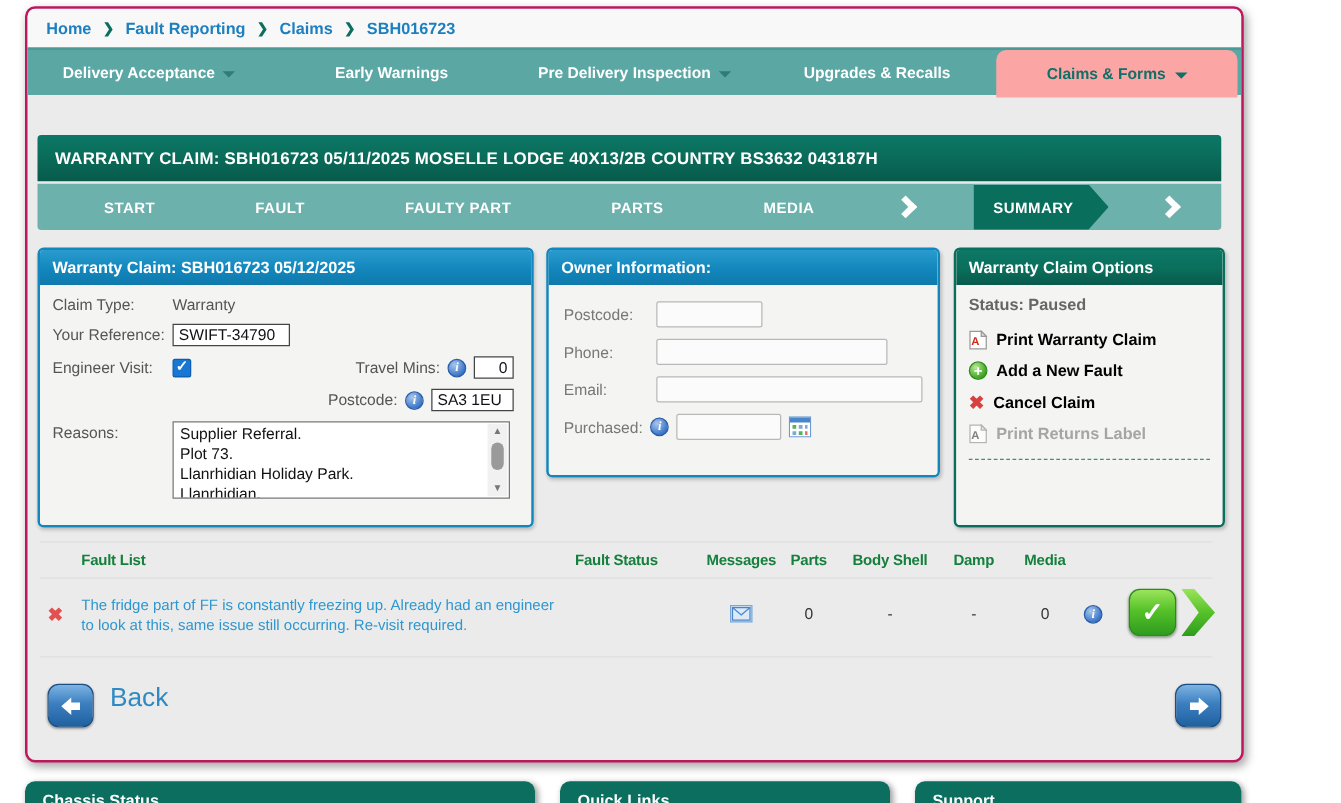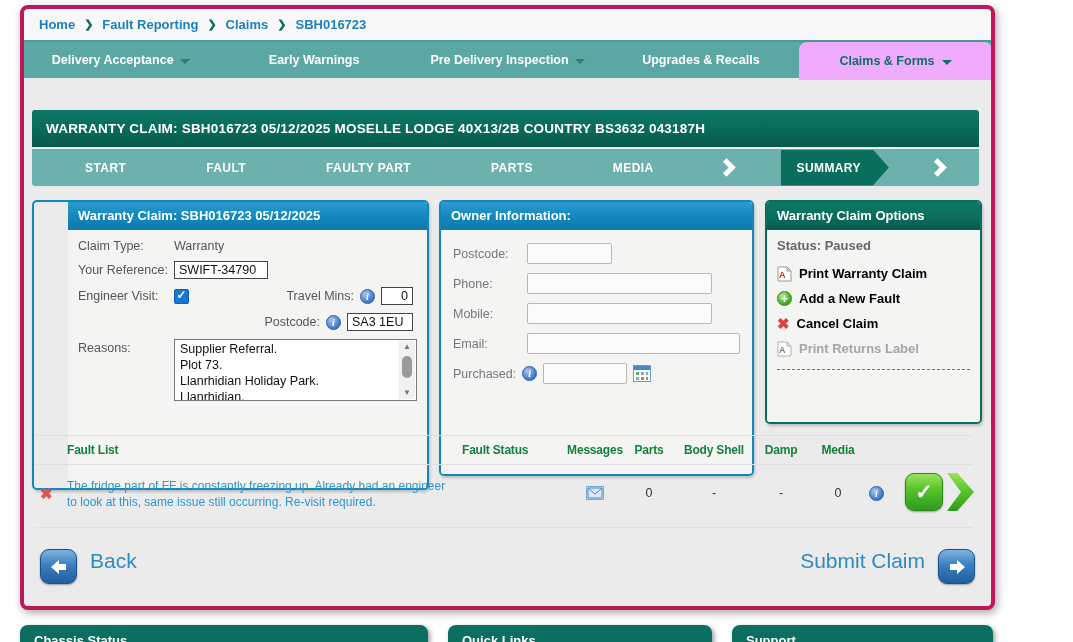--- a/index.html
+++ b/index.html
@@ -1,39 +1,39 @@
 <!DOCTYPE html>
 <html><head>
 <meta charset="utf-8">
 <style>
   * { margin:0; padding:0; box-sizing:border-box; }
   html,body { width:1073px; height:642px; overflow:hidden; background:#fff;
               font-family:"Liberation Sans", sans-serif; }
 
   
   .container { position:absolute; left:20px; top:5px; width:975px; height:605px;
-               background:#ebebeb; border:4px solid #be185d; border-radius:8px;
+               background:#ebebeb; border:2px solid #be185d; border-radius:8px;
                box-shadow:2px 3px 8px rgba(0,0,0,.35); overflow:hidden; }
 
   
   .breadcrumb { height:31px; background:#f8f8f8; border-radius:6px 6px 0 0;
                 display:flex; align-items:center; padding-left:15px; gap:9px;
                 font-size:13px; font-weight:bold; }
   .crumb { color:#1b7fc0; cursor:pointer; }
   .crumb-sep { color:#0b6e5f; font-size:11px; font-weight:bold; }
 
   
   .tabbar { position:relative; height:38px; background:#5aa7a3;
             border-top:2px solid #4c9a95; display:flex; }
   .tab { flex:1; display:flex; align-items:center; justify-content:center; gap:6px;
          color:#fff; font-size:12.5px; font-weight:bold; cursor:pointer; }
   .tab .caret { width:0; height:0; border-left:5px solid transparent;
                 border-right:5px solid transparent; border-top:5px solid #2e7d77; margin-top:2px; }
   .tab-active { position:absolute; left:775px; top:0; width:193px; height:38px;
-                background:#f0abfc; border-radius:8px 8px 0 0; display:flex; align-items:center;
+                background:#fca5a5; border-radius:8px 8px 0 0; display:flex; align-items:center;
                 justify-content:center; gap:7px; color:#0e7066; font-size:12.5px;
                 font-weight:bold; cursor:pointer; }
   .tab-active .caret { width:0; height:0; border-left:5px solid transparent;
                 border-right:5px solid transparent; border-top:5px solid #0e7066; margin-top:2px; }
 
   
   .banner { position:absolute; left:8px; top:101px; width:947px; height:37px;
             background:linear-gradient(180deg,#0d7766 0%,#0a6e5c 40%,#085a4c 100%);
             border-radius:3px 3px 0 0; color:#fff; font-size:13.5px; font-weight:bold;
             line-height:37px; padding-left:14px; letter-spacing:.2px; }
@@ -52,22 +52,22 @@
   .panel { position:absolute; top:191px; border-radius:5px; overflow:hidden;
            box-shadow:1px 2px 3px rgba(0,0,0,.2); }
   .panel-blue { border:2px solid #1287bd; }
   .panel-green { border:2px solid #0a6e5c; }
   .panel-h { height:28px; line-height:28px; padding-left:10px; color:#fff;
              font-size:13px; font-weight:bold; }
   .panel-blue .panel-h { background:linear-gradient(180deg,#2a9bce 0%,#1287bd 55%,#0f79ab 100%); }
   .panel-green .panel-h { background:linear-gradient(180deg,#0d7766 0%,#0a6e5c 55%,#085a4c 100%); }
   .panel-b { background:#f4f4f2; height:calc(100% - 28px); }
 
-  .p-claim { left:8px; width:397px; height:290px;padding-left:34px; }
-  .p-owner { left:415px; width:315px; height:276px; }
+  .p-claim { left:8px; width:397px; height:224px; }
+  .p-owner { left:415px; width:315px; height:184px; }
   .p-opts  { left:741px; width:217px; height:224px; }
 
   
   .cp-body { padding:9px 10px 0 10px; font-size:12.5px; color:#555; }
   .cp-row { display:flex; align-items:center; margin-bottom:8px; }
   .cp-label { width:96px; flex:none; }
   .in { border:1px solid #444; background:#fff; font-size:12.5px; height:18px;
         padding:0 4px; font-family:"Liberation Sans", sans-serif; color:#111; }
   .in-ref { width:94px; }
   .in-travel { width:32px; text-align:right; }
@@ -182,21 +182,21 @@
     <div class="tab">
       <span>Upgrades &amp; Recalls</span>
     </div>
     <div class="tab" style="visibility:hidden"></div>
     <div class="tab-active">
       <span>Claims &amp; Forms</span>
       <span class="caret"></span>
     </div>
   </div>
 
-  <div class="banner">WARRANTY CLAIM: SBH016723 05/12/2025 MOSELLE LODGE 40X13/2B COUNTRY BS3632 043187H</div>
+  <div class="banner">WARRANTY CLAIM: SBH016723 05/11/2025 MOSELLE LODGE 40X13/2B COUNTRY BS3632 043187H</div>
 
   <div class="wizard">
     <span class="step">START</span>
     <span class="step">FAULT</span>
     <span class="step">FAULTY PART</span>
     <span class="step">PARTS</span>
     <span class="step">MEDIA</span>
     <span class="chev"></span>
     <span class="step-active">SUMMARY</span>
     <span class="chev"></span>
@@ -250,24 +250,20 @@
   <div class="panel panel-blue p-owner">
     <div class="panel-h">Owner Information:</div>
     <div class="panel-b op-body">
       <div class="op-row">
         <span class="op-label">Postcode:</span>
         <input class="o-in w-postcode" style="">
       </div>
       <div class="op-row">
         <span class="op-label">Phone:</span>
         <input class="o-in w-phone" style="">
-      </div>
-      <div class="op-row">
-        <span class="op-label">Mobile:</span>
-        <input class="o-in w-mobile" style="">
       </div>
       <div class="op-row">
         <span class="op-label">Email:</span>
         <input class="o-in w-email" style="">
       </div>
       <div class="op-row op-purch">
         <span class="op-label">Purchased:</span>
         <span class="info">i</span>
         <input class="o-in w-purch" style="">
         <svg width="18" height="17" viewBox="0 0 18 17" style="cursor:pointer">
@@ -347,21 +343,20 @@
 
   <div class="nav-wrap nav-back">
     <div class="nav-btn">
       <svg width="20" height="20" viewBox="0 0 20 20">
         <path d="M17 7h-7V3l-8 7 8 7v-4h7z" fill="#fff"></path>
       </svg>
     </div>
     <span class="nav-label">Back</span>
   </div>
   <div class="nav-wrap nav-submit">
-    <span class="nav-label">Submit Claim</span>
     <div class="nav-btn">
       <svg width="20" height="20" viewBox="0 0 20 20">
         <path d="M3 7h7V3l8 7-8 7v-4H3z" fill="#fff"></path>
       </svg>
     </div>
   </div>
 
 </div>
 
 <div class="bp bp1">Chassis Status</div>

